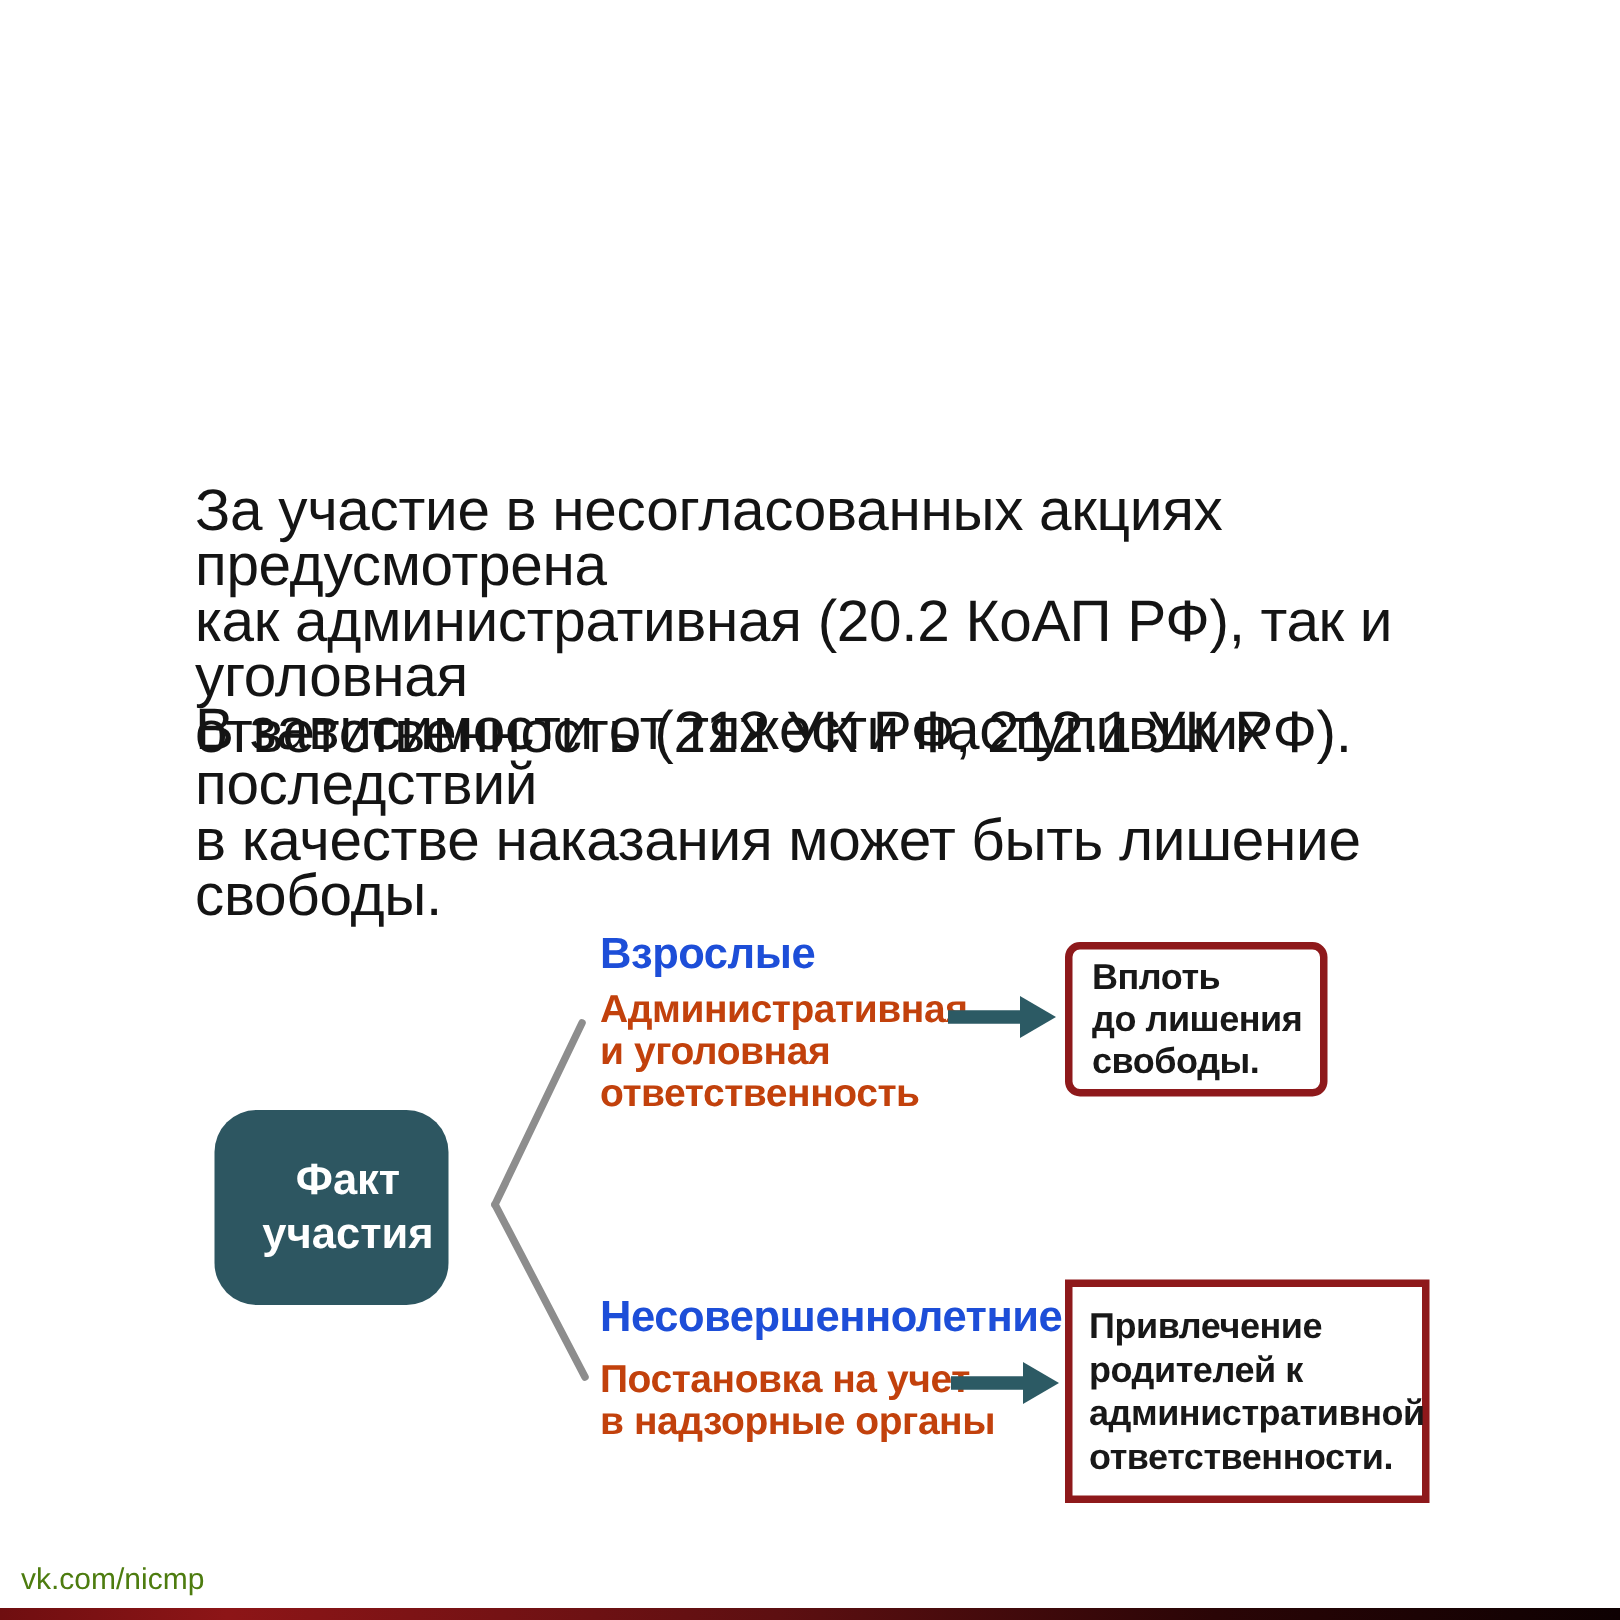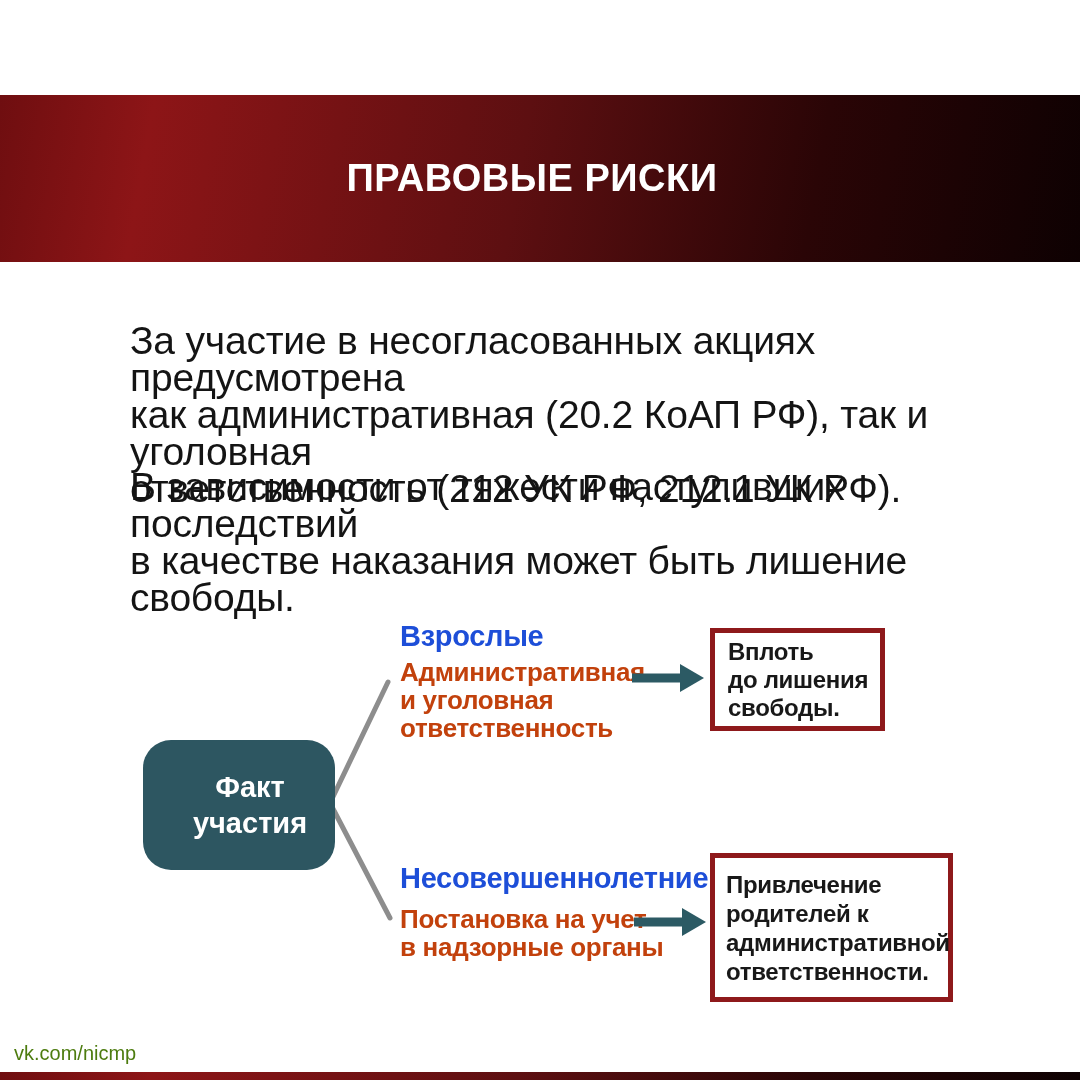--- a/index.html
+++ b/index.html
@@ -41,21 +41,21 @@
     position: absolute; left: 130px;
     font-size: 39px; line-height: 37px; color: #141414;
     white-space: pre-line; letter-spacing: -0.2px;
   }
   .p1 { top: 322px; }
   .p2 { top: 468px; }
 
   
   .root-box {
     position: absolute; left: 143px; top: 740px;
-    width: 192px; height: 130px;
+    width: 156px; height: 130px;
     background: #2d5661; border-radius: 28px;
     display: flex; align-items: center; justify-content: center;
     text-align: center;
     padding-left: 22px;
   }
   .root-box span {
     color: #ffffff; font-size: 29px; font-weight: bold;
     line-height: 36px; white-space: pre-line;
   }
   .connectors { position: absolute; left: 320px; top: 668px; }
@@ -75,21 +75,21 @@
   .bd2 { top: 905px; }
   .arrow { position: absolute; }
   .ar1 { left: 628px; top: 661px; }
   .ar2 { left: 630px; top: 905px; }
   .outcome-box {
     position: absolute;
     background: #ffffff;
     border: 5px solid #8e191b;
     display: flex; align-items: center;
   }
-  .ob1 { left: 710px; top: 628px; width: 175px; height: 103px; padding-left: 13px; }
+  .ob1 { left: 710px; top: 628px; width: 175px; height: 103px; padding-left: 13px; border-radius: 10px; }
   .ob2 { left: 710px; top: 853px; width: 243px; height: 149px; padding-left: 11px; }
   .outcome-box span {
     font-size: 24px; font-weight: bold; color: #181818;
     line-height: 28px; white-space: pre-line; letter-spacing: -0.3px;
   }
   .ob2 span { line-height: 29px; }
 
   
   .footer-link {
     position: absolute; left: 14px; top: 1042px;
@@ -99,23 +99,20 @@
     position: absolute; left: 0; bottom: 0; width: 1080px; height: 8px;
     background: linear-gradient(to right, #6f0e10 0%, #8d1517 14%, #5d0f11 48%, #2a0506 75%, #0e0102 100%);
   }
 </style>
 </head>
 <body>
 
 <div class="page">
 
 
-  <div class="banner">
-    <h1>ПРАВОВЫЕ РИСКИ</h1>
-  </div>
 
   <div class="intro">
     <p class="p1">За участие в несогласованных акциях предусмотрена
 как административная (20.2 КоАП РФ), так и уголовная
 ответственность (212 УК РФ, 212.1 УК РФ).</p>
     <p class="p2">В зависимости от тяжести наступивших последствий
 в качестве наказания может быть лишение свободы.</p>
   </div>
 
   <div>

